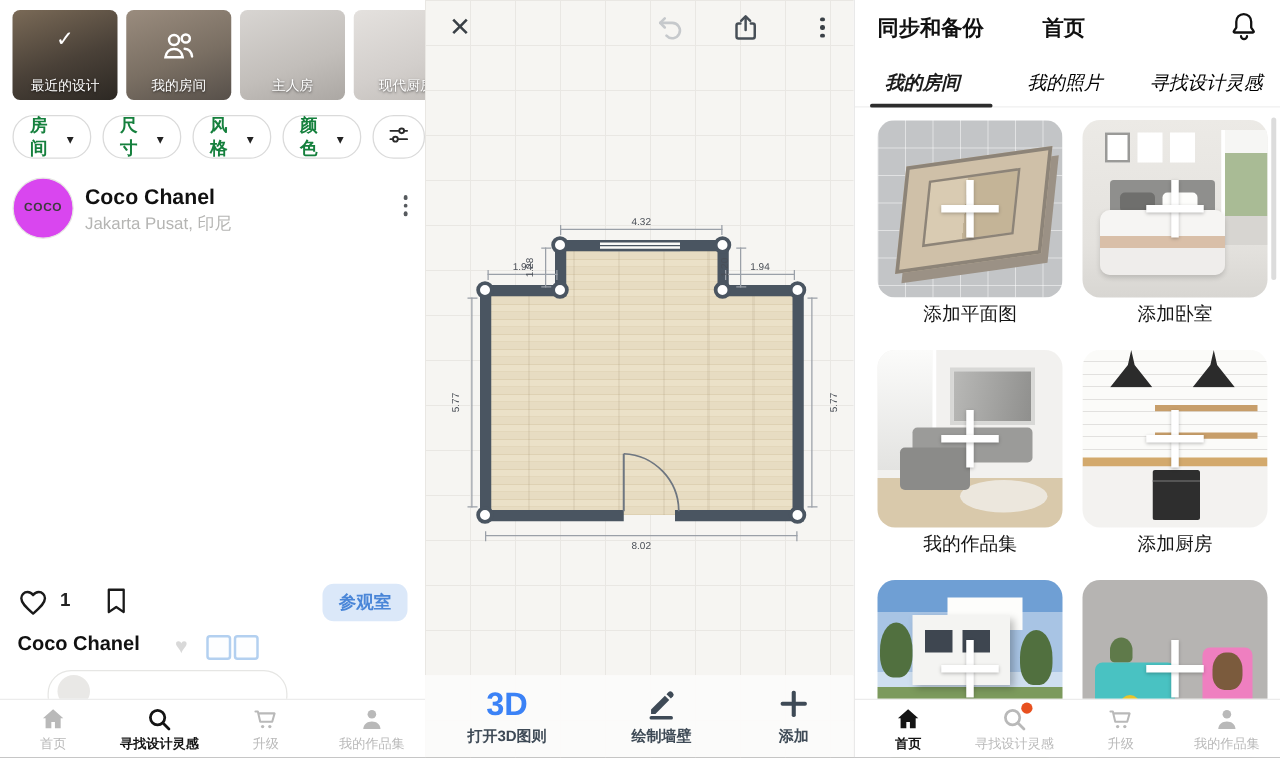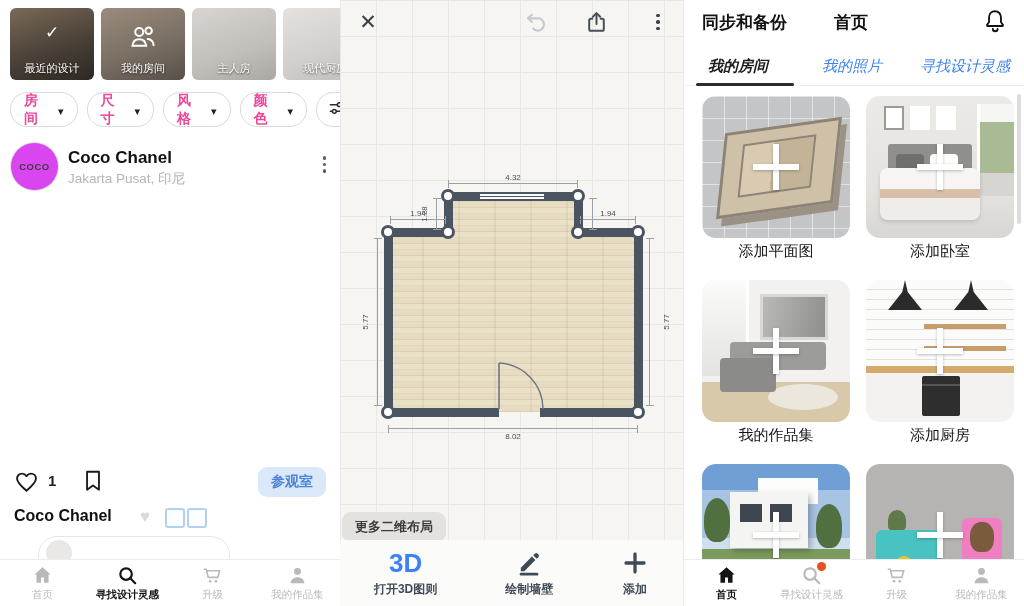--- a/index.html
+++ b/index.html
@@ -19,21 +19,21 @@
   .story .lbl{position:absolute;left:0;right:0;bottom:4px;text-align:center;font-size:11px;color:#fff;
     text-shadow:0 1px 2px rgba(0,0,0,.65);white-space:nowrap;}
   .story .ctr{position:absolute;left:0;right:0;top:14px;display:flex;justify-content:center;}
   .s1{background:linear-gradient(160deg,#7a6a57 0%,#4a4138 55%,#2c2823 100%);}
   .s2{background:linear-gradient(160deg,#9a8c7e 0%,#7a6f63 55%,#57504a 100%);}
   .s3{background:linear-gradient(160deg,#d8d5d2 0%,#c2beba 60%,#aba7a3 100%);}
   .s4{background:linear-gradient(160deg,#e4e1de 0%,#d2cecb 60%,#c0bcb8 100%);}
   .i-check::after{content:"✓";color:#fff;font-size:17px;font-weight:bold;}
   .chips{position:absolute;left:10px;top:92px;display:flex;gap:9px;}
   .chip{height:33px;border:1.5px solid #dadada;border-radius:17px;background:#fff;display:flex;align-items:center;
-    padding:0 13px;font-size:14px;font-weight:600;color:#ec4899;gap:20px;}
+    padding:0 13px;font-size:14px;font-weight:600;color:#15803d;gap:7px;}
   .caret::after{content:"▾";font-size:11px;color:#222;}
   .chip.iconly{padding:0 10px;}
   .profile{position:absolute;left:0;top:138px;width:340px;height:58px;}
   .avatar{position:absolute;left:10px;top:4px;width:47px;height:47px;border-radius:50%;background:#d946ef;
     border:1px solid #e6e5e3;display:flex;align-items:center;justify-content:center;font-size:9.5px;font-weight:700;
     letter-spacing:.5px;color:#3c3c3c;}
   .pname{position:absolute;left:68px;top:10px;font-size:17px;font-weight:700;color:#111;}
   .ploc{position:absolute;left:68px;top:32px;font-size:13.5px;color:#b5b5b3;}
   .kebab{display:flex;flex-direction:column;gap:3px;align-items:center;}
   .kebab i{width:3.5px;height:3.5px;border-radius:50%;background:#565a5e;display:block;}
@@ -121,21 +121,21 @@
   .t3d{font-size:26px;font-weight:800;line-height:30px;color:#3b82f6;}
 
   
   .rhead{position:absolute;left:0;top:0;width:100%;height:44px;}
   .rleft{position:absolute;left:18px;top:11px;font-size:17px;font-weight:700;color:#111;}
   .rtitle{position:absolute;left:150px;top:11px;font-size:17px;font-weight:600;color:#111;}
   .bell{position:absolute;right:16px;top:8px;width:26px;height:26px;}
   .tabs{position:absolute;left:0;top:48px;width:100%;height:38px;border-bottom:1px solid #f0f0f0;box-sizing:border-box;font-style:italic;}
   .tab{position:absolute;top:9px;font-size:15px;}
   .tab.on{font-weight:700;color:#1c1c1c;}
-  .tab.off{color:#3b82f6;}
+  .tab.off{color:#000000;}
   .tabline{position:absolute;left:12px;top:83px;width:98px;height:3px;background:#2d2d2d;border-radius:2px;}
   .card{position:absolute;width:148px;}
   .cimg{position:absolute;width:148px;height:142px;border-radius:14px;overflow:hidden;}
   .clab{position:absolute;left:0;top:146px;width:148px;text-align:center;font-size:15px;font-weight:500;color:#151515;}
   .plus{position:absolute;left:50%;top:50%;width:46px;height:46px;transform:translate(-50%,-50%);}
   .plus::before,.plus::after{content:"";position:absolute;background:#fff;box-shadow:0 1px 3px rgba(0,0,0,.25);}
   .plus::before{left:20px;top:0;width:6px;height:46px;}
   .plus::after{left:0;top:20px;width:46px;height:6px;}
   .d{position:absolute;}
   
@@ -392,21 +392,20 @@
         <span class="dlab rot">5.77</span>
       </div>
       <div class="dim dimv" style="left:309px;top:238px;height:168px">
         <span class="dlab rot" style="left:auto;right:-25px;transform:translate(0,-50%) rotate(-90deg)">5.77</span>
       </div>
       <div class="dim dimh" style="left:48px;top:428px;width:250px">
         <span class="dlab dn">8.02</span>
       </div>
     </div>
 
-    <div class="morebtn">更多二维布局</div>
 
     <div class="toolbar">
       <div class="tool">
         <span class="tic t3d">3D</span>
         <span class="tl">打开3D图则</span>
       </div>
       <div class="tool">
         <span class="tic">
           <svg viewBox="0 0 24 24" fill="#3e4a56">
               <path d="m5 16 9.5-9.5 3 3L8 19H5z"></path>

